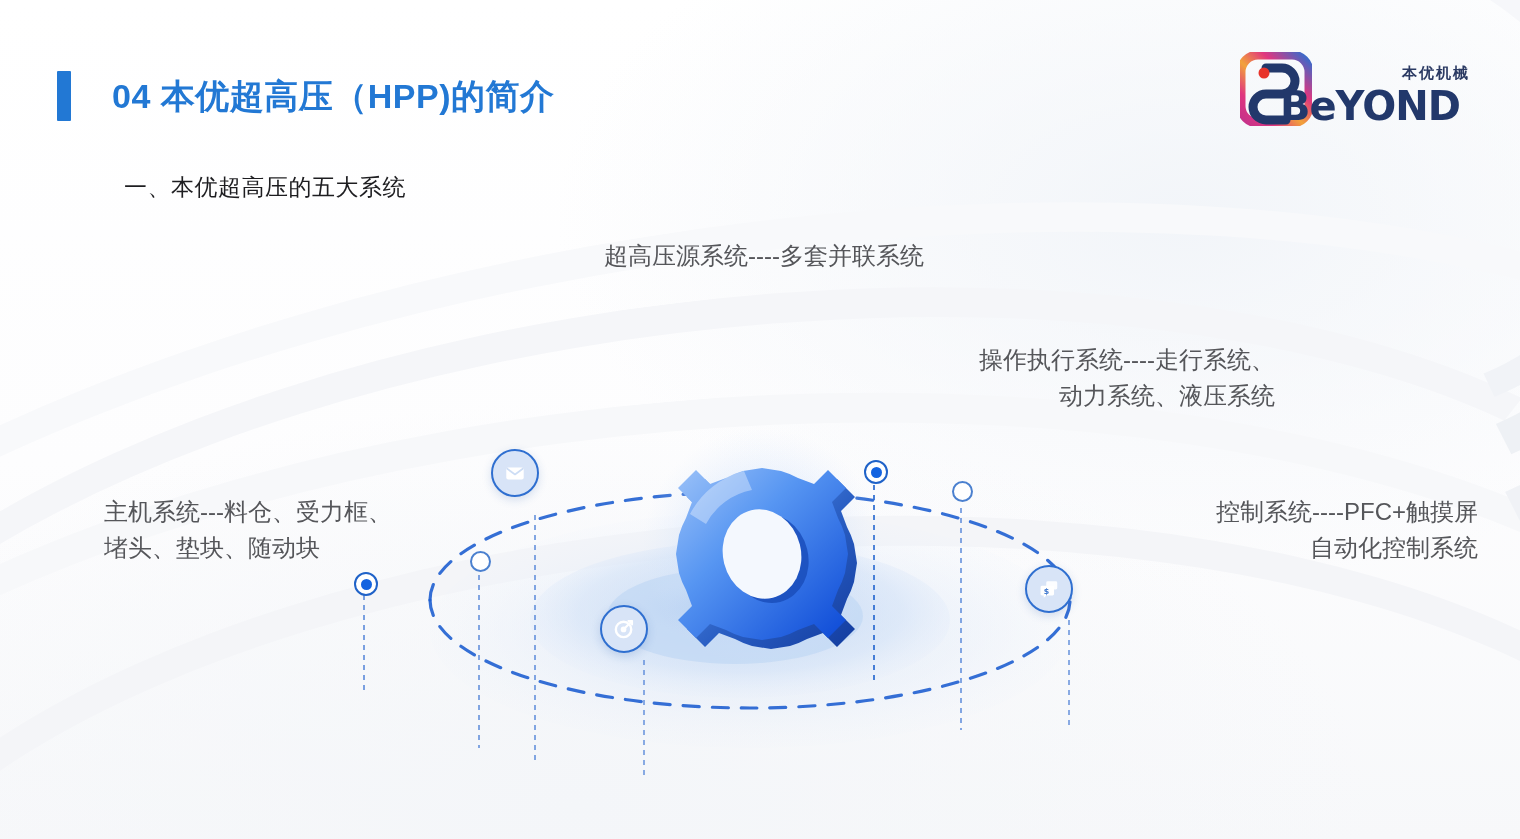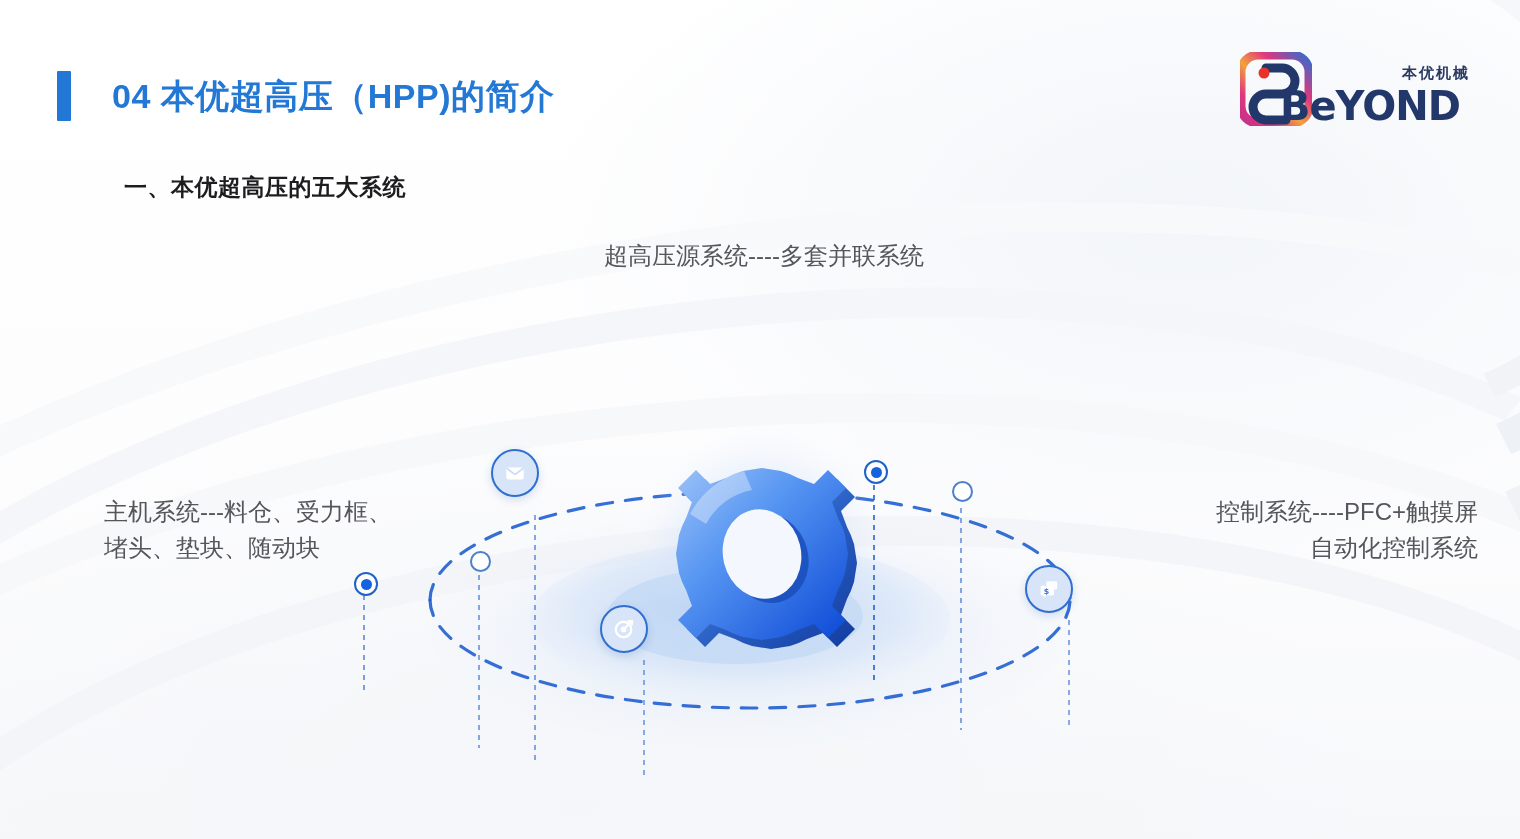--- a/index.html
+++ b/index.html
@@ -88,21 +88,21 @@
     color: #2278d4;
     letter-spacing: 0.5px;
     white-space: nowrap;
     line-height: 48px;
   }
   .section-heading {
     position: absolute;
     left: 124px;
     top: 172px;
     font-size: 23px;
-    font-weight: bold;
+    font-weight: normal;
     color: #1d1d20;
     letter-spacing: 0.5px;
     white-space: nowrap;
   }
 
   
   .logo {
     position: absolute;
     right: 48px;
     top: 48px;
@@ -235,20 +235,22 @@
         <path d="M18 3 H52 a17 17 0 0 1 17 17 v34 a17 17 0 0 1 -17 17 H18 a17 17 0 0 1 -17 -17 V20 a17 17 0 0 1 17 -17 z" fill="none" stroke="url(#bgrad)" stroke-width="9"></path>
         <path d="M26 16 h16 a13 13 0 0 1 0 26 h-16 a13 13 0 0 0 0 26 h20" fill="none" stroke="#22386b" stroke-width="9" stroke-linecap="round" stroke-linejoin="round"></path>
         <circle cx="24" cy="21" r="5.5" fill="#e8332a"></circle>
       </svg>
     </div>
     <div class="logo-cn">本优机械</div>
     <div class="logo-word">BeYOND</div>
   </div>
 
   <div class="label label-top">超高压源系统----多套并联系统</div>
+  <div class="label label-right-1">操作执行系统----走行系统、
+动力系统、液压系统</div>
   <div class="label label-left-2">主机系统---料仓、受力框、
 堵头、垫块、随动块</div>
   <div class="label label-right-2">控制系统----PFC+触摸屏
 自动化控制系统</div>
 
   <div class="diagram">
     <svg width="920" height="390" viewBox="0 0 920 390">
       <defs>
         <radialGradient id="haloGrad" cx="50%" cy="50%" r="50%">
           <stop offset="0%" stop-color="#cfe0f7" stop-opacity="0.95"></stop>

